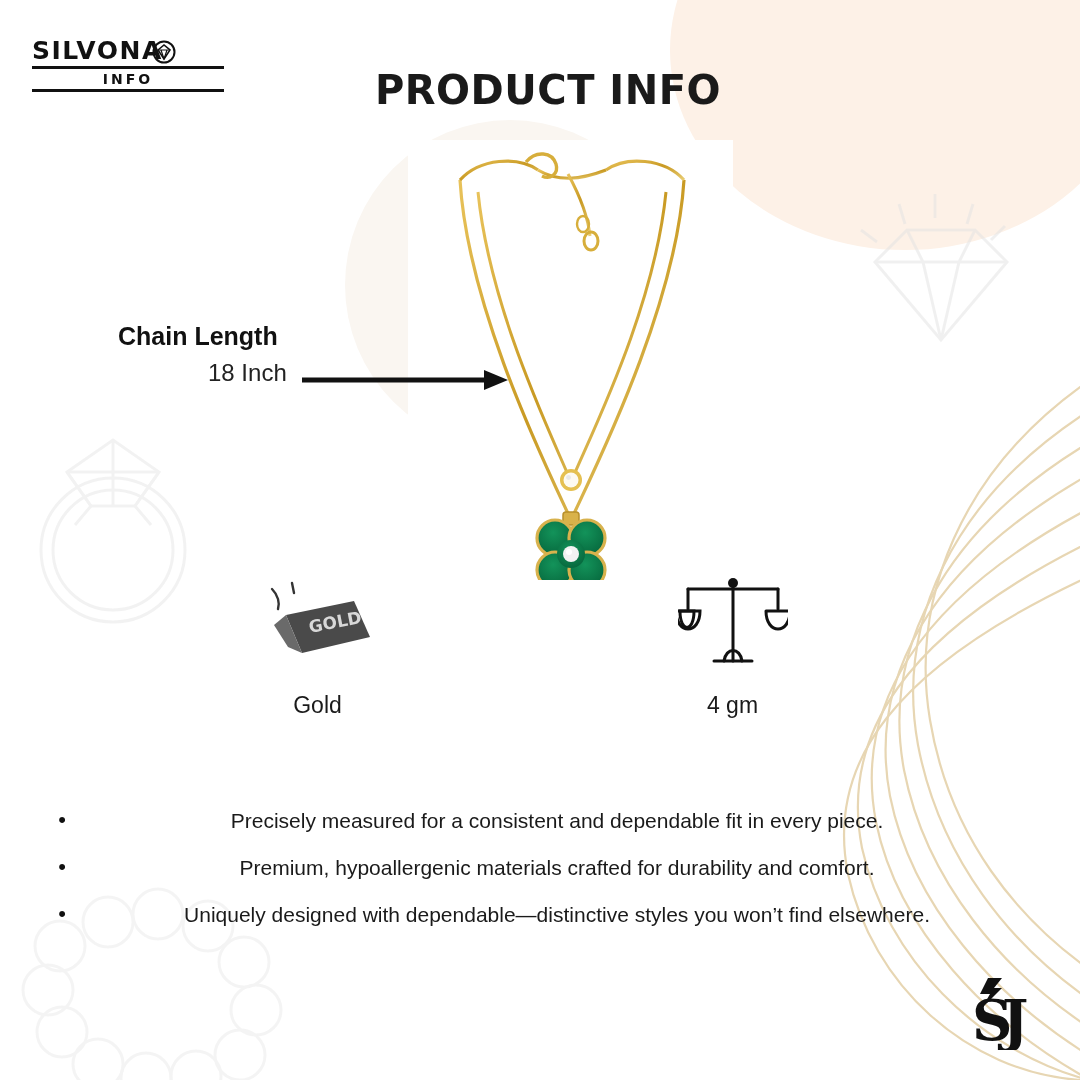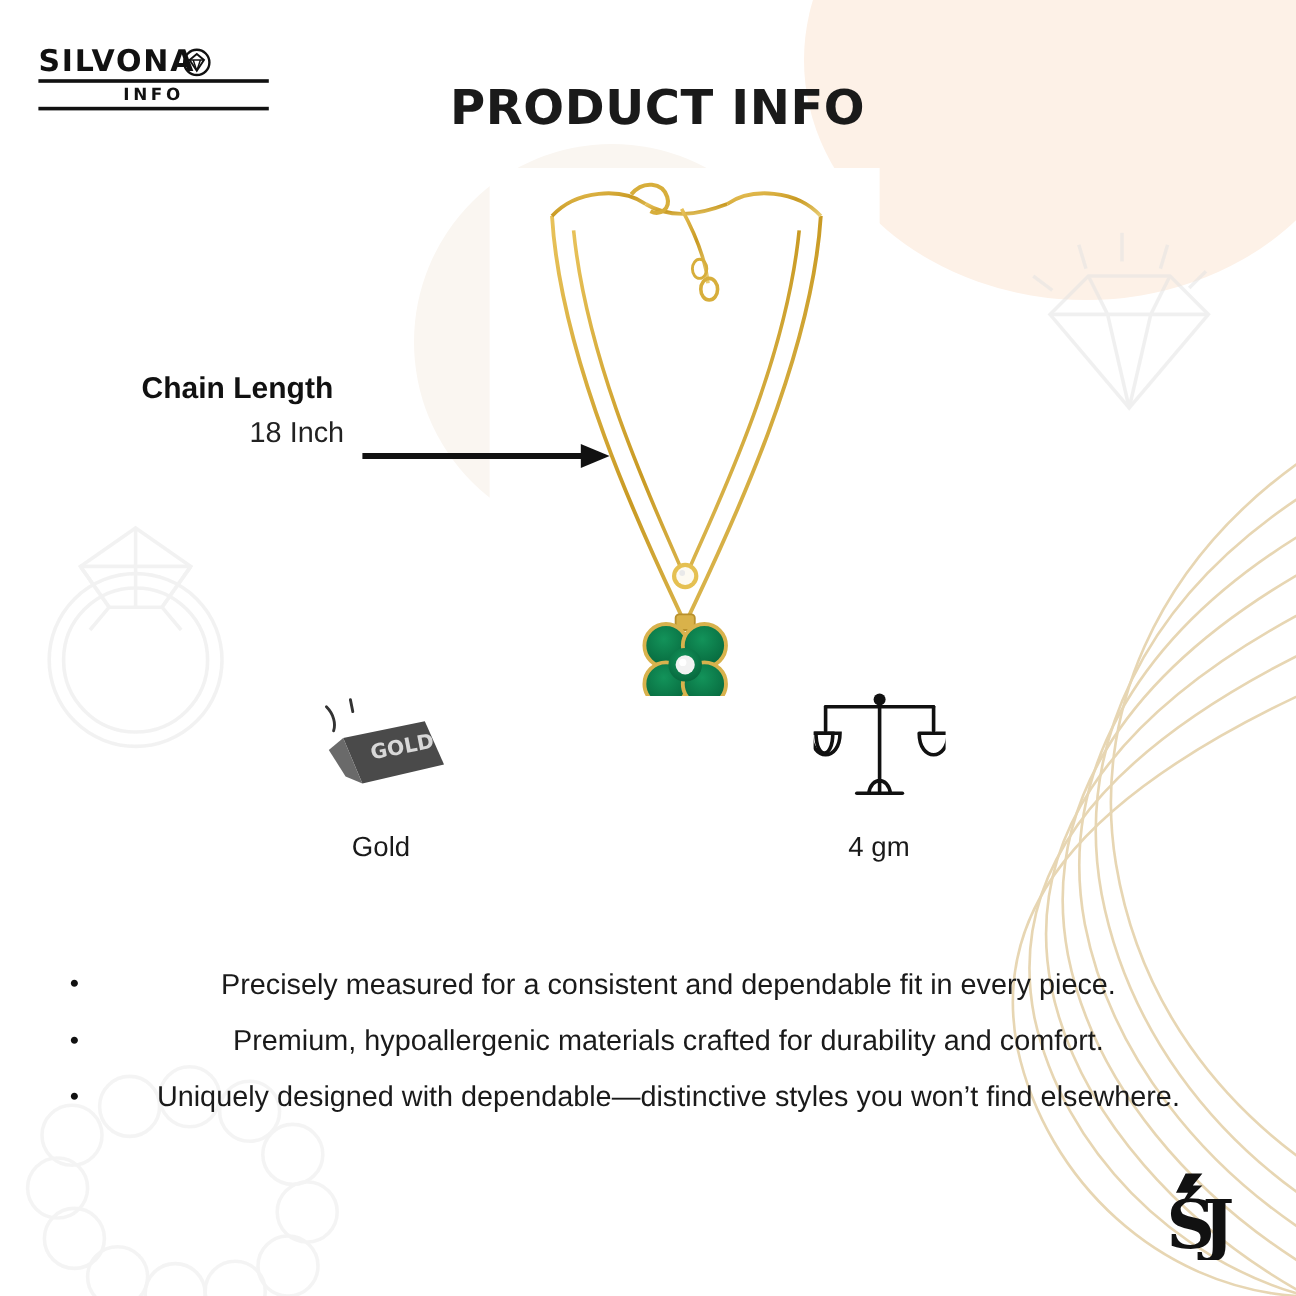--- a/index.html
+++ b/index.html
@@ -112,21 +112,21 @@
     position: absolute;
     left: 408px; top: 140px;
     width: 325px; height: 440px;
     background: #ffffff;
     z-index: 2;
   }
 
   
   .callout {
     position: absolute;
-    left: 118px; top: 310px;
+    left: 118px; top: 322px;
     z-index: 5;
   }
   .callout-title {
     font-size: 25px;
     font-weight: bold;
     color: #111;
     font-family: "Liberation Sans", sans-serif;
   }
   .callout-value {
     font-size: 24px;
@@ -177,21 +177,21 @@
   }
   .bullet-dot {
     width: 28px;
     flex: 0 0 28px;
     text-align: center;
     font-size: 22px;
     line-height: 30px;
     color: #111;
   }
   .bullet-text {
-    font-size: 24px;
+    font-size: 21px;
     line-height: 31px;
     color: #1a1a1a;
     text-align: center;
     flex: 1;
     font-family: "Liberation Sans", sans-serif;
   }
 
   
   .corner-logo {
     position: absolute;

